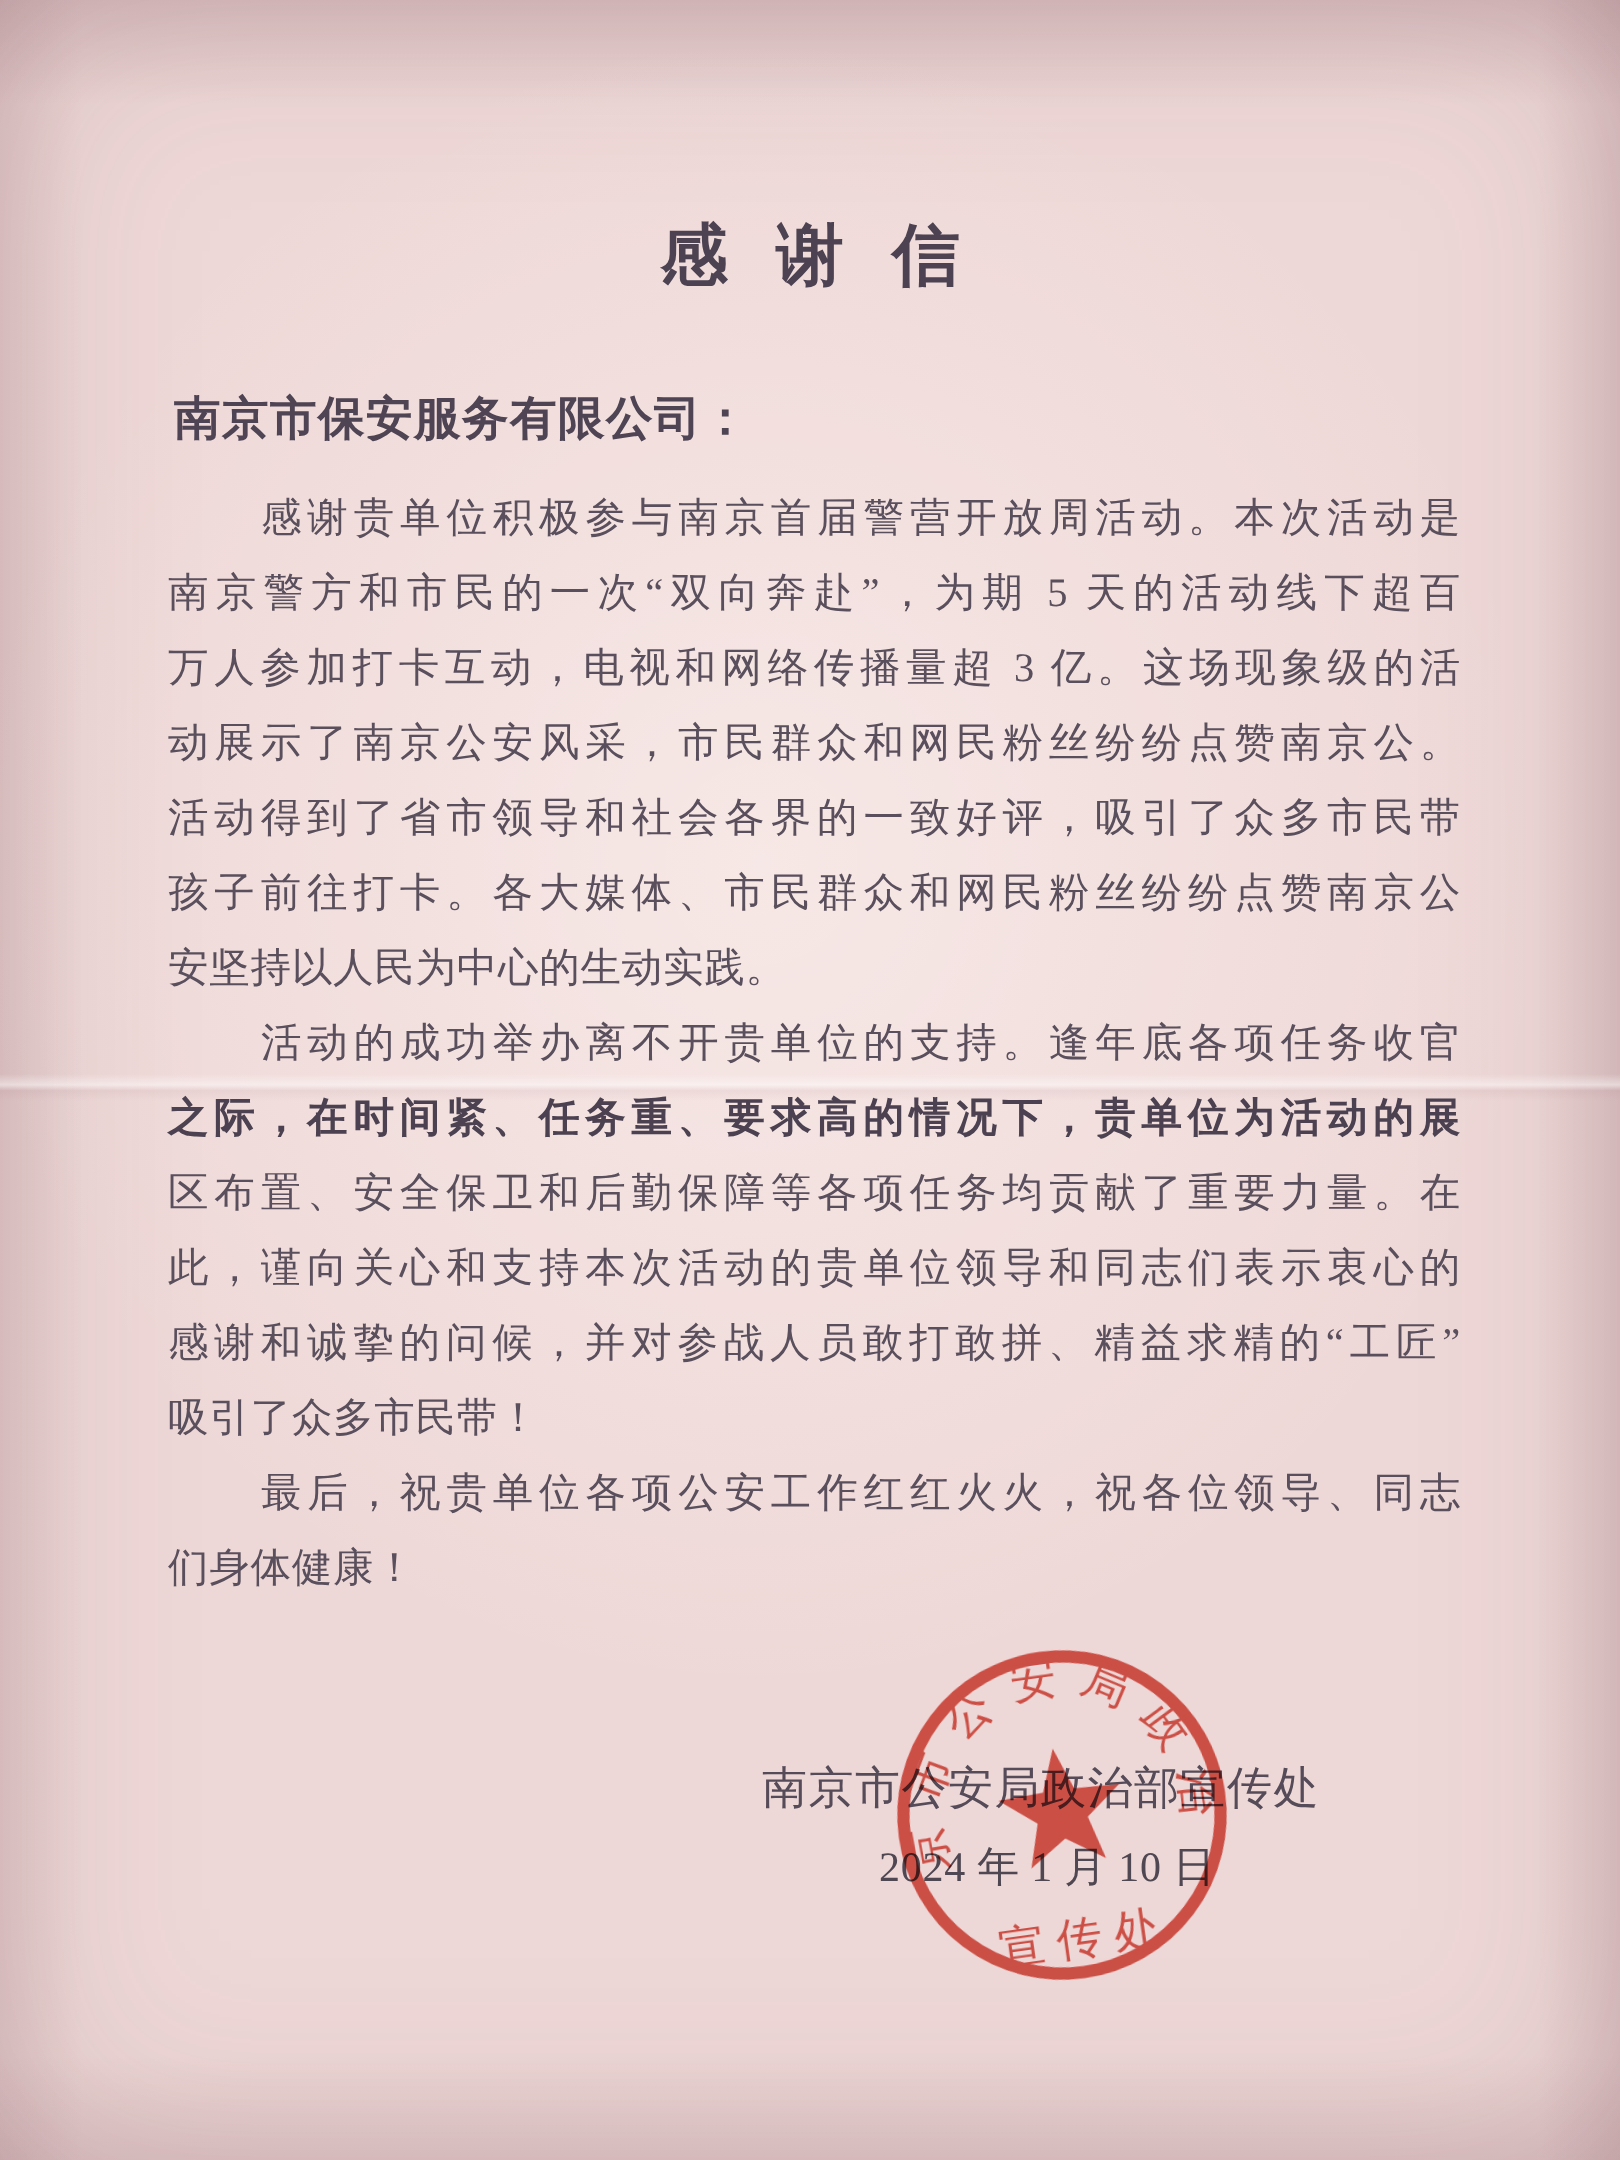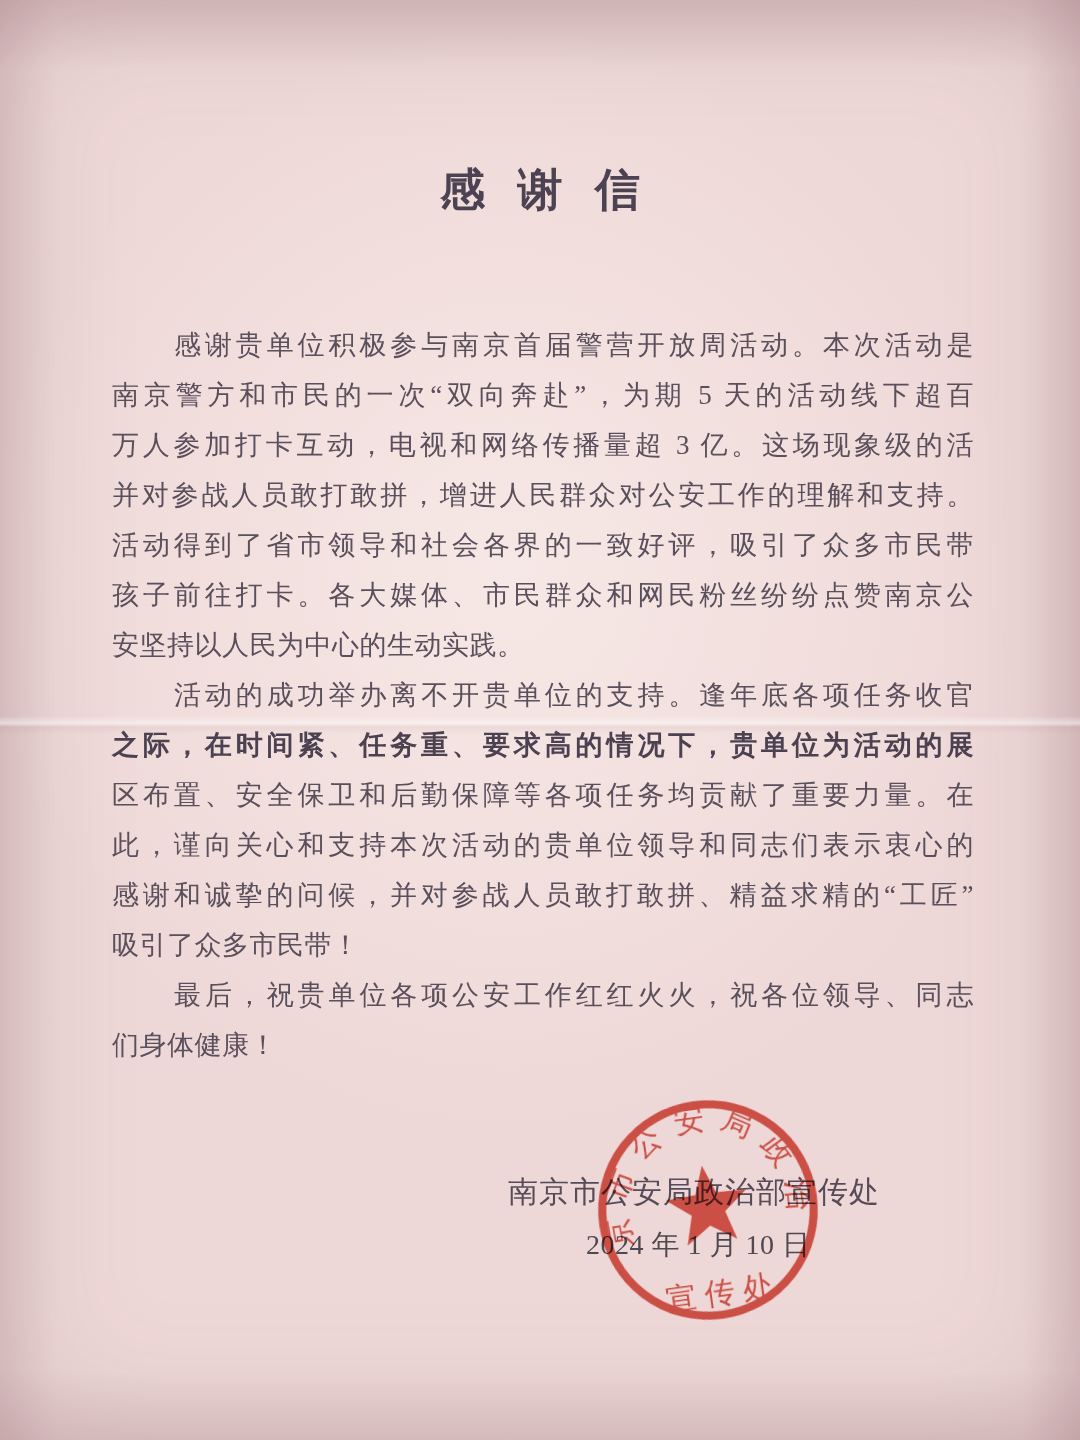--- a/index.html
+++ b/index.html
@@ -20,21 +20,21 @@
   .fold{
     position:absolute;left:0;top:716px;width:1080px;height:18px;
     background:linear-gradient(to bottom,
       rgba(255,255,255,0) 0%,
       rgba(255,255,255,0.45) 40%,
       rgba(130,80,92,0.07) 62%,
       rgba(130,80,92,0) 100%);
     pointer-events:none;
   }
   .title{
-    position:absolute;left:0;top:160px;width:1080px;
+    position:absolute;left:0;top:140px;width:1080px;
     margin:0;text-align:center;
     font-size:45px;font-weight:600;color:#4c4252;
     letter-spacing:0.72em;text-indent:0.72em;
   }
   .addressee{
     position:absolute;left:116px;top:258px;
     font-size:31px;font-weight:700;color:#4e4454;
     letter-spacing:1px;
   }
   .body-text{
@@ -69,26 +69,27 @@
 </style>
 </head>
 <body>
 
 <div class="photo">
 
   <div class="fold"></div>
 
   <h1 class="title">感谢信</h1>
 
+  <div class="addressee">南京市保安服务有限公司：</div>
 
   <div class="body-text" id="paragraphs">
       <div class="line first">感谢贵单位积极参与南京首届警营开放周活动。本次活动是</div>
       <div class="line">南京警方和市民的一次“双向奔赴”，为期 5 天的活动线下超百</div>
       <div class="line">万人参加打卡互动，电视和网络传播量超 3 亿。这场现象级的活</div>
-      <div class="line">并对参战人员敢打敢拼，增进人民群众对公安工作的理解和支持。</div>
+      <div class="line">动展示了南京公安风采，市民群众和网民粉丝纷纷点赞南京公。</div>
       <div class="line">活动得到了省市领导和社会各界的一致好评，吸引了众多市民带</div>
       <div class="line">孩子前往打卡。各大媒体、市民群众和网民粉丝纷纷点赞南京公</div>
       <div class="line last">安坚持以人民为中心的生动实践。</div>
       <div class="line first">活动的成功举办离不开贵单位的支持。逢年底各项任务收官</div>
       <div class="line">之际，在时间紧、任务重、要求高的情况下，贵单位为活动的展</div>
       <div class="line">区布置、安全保卫和后勤保障等各项任务均贡献了重要力量。在</div>
       <div class="line">此，谨向关心和支持本次活动的贵单位领导和同志们表示衷心的</div>
       <div class="line">感谢和诚挚的问候，并对参战人员敢打敢拼、精益求精的“工匠”</div>
       <div class="line last">吸引了众多市民带！</div>
       <div class="line first">最后，祝贵单位各项公安工作红红火火，祝各位领导、同志</div>

